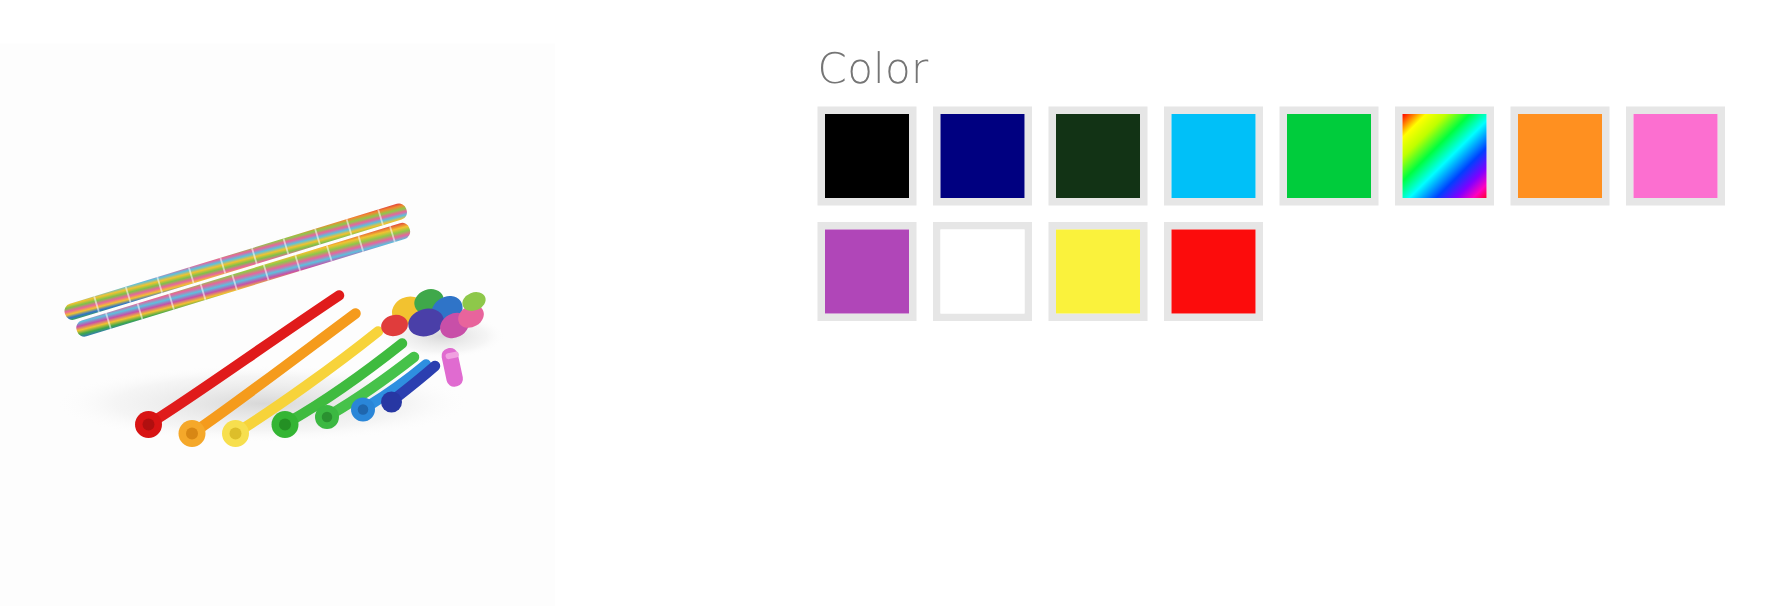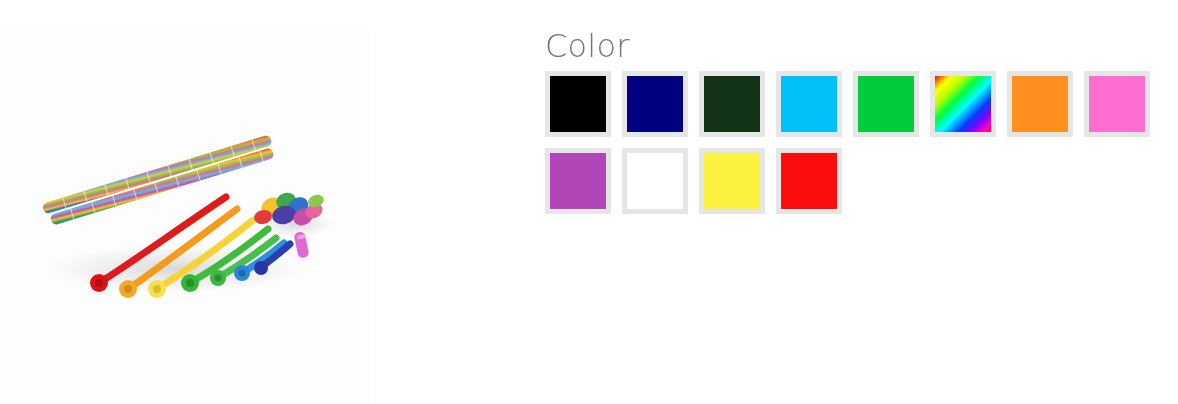--- a/index.html
+++ b/index.html
@@ -35,21 +35,21 @@
   }
 
   
   #color-option-group {
     position: absolute;
     left: 545px;
     top: 30px;
     width: 620px;
   }
   #color-group-label {
-    font-size: 32px;
+    font-size: 28px;
     font-weight: 300;
     color: #757575;
     letter-spacing: 0.2px;
     line-height: 32px;
     margin: 0 0 9px 0;
     font-family: "DejaVu Sans", sans-serif;
   }
   #color-swatch-list {
     display: flex;
     flex-wrap: wrap;

